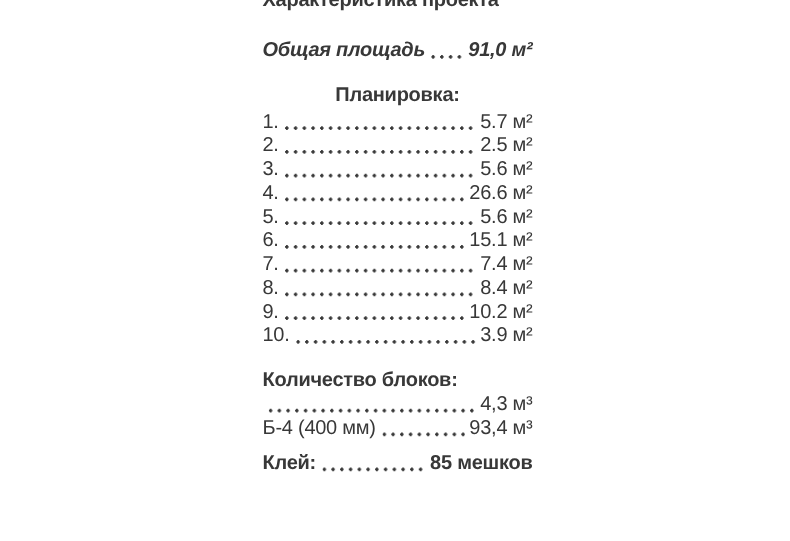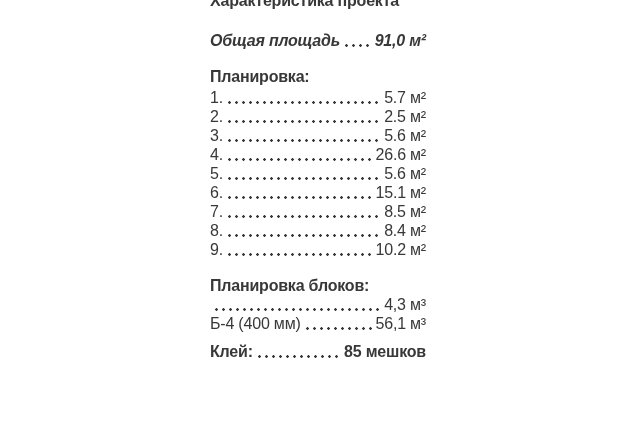--- a/index.html
+++ b/index.html
@@ -38,21 +38,21 @@
     height: 3px;
     margin: 0 3px 3px 5px;
     min-width: 8px;
     background-image: radial-gradient(circle at 1.5px 1.5px, #383838 1.15px, transparent 1.5px);
     background-size: 7px 3px;
     background-repeat: repeat-x;
     background-position: left bottom;
   }
   .title-row     { margin-top: 0; }
   .total-row     { margin-top: 21px; font-style: italic; }
-  .plan-heading  { margin-top: 17px; }
+  .plan-heading  { margin-top: 17px; justify-content: center; }
   .first-item    { margin-top: 2px; }
   .blocks-heading{ margin-top: 17px; }
   .glue-row      { margin-top: 9px; }
 </style>
 </head>
 <body>
 
 <div class="sheet">
 
   <div class="row bold title-row">
@@ -95,45 +95,50 @@
     <span class="val">5.6 м²</span>
   </div>
   <div class="row">
     <span class="lbl">6.</span>
     <span class="leader"></span>
     <span class="val">15.1 м²</span>
   </div>
   <div class="row">
     <span class="lbl">7.</span>
     <span class="leader"></span>
-    <span class="val">8.5 м²</span>
+    <span class="val">7.4 м²</span>
   </div>
   <div class="row">
     <span class="lbl">8.</span>
     <span class="leader"></span>
     <span class="val">8.4 м²</span>
   </div>
   <div class="row">
     <span class="lbl">9.</span>
     <span class="leader"></span>
     <span class="val">10.2 м²</span>
   </div>
+  <div class="row">
+    <span class="lbl">10.</span>
+    <span class="leader"></span>
+    <span class="val">3.9 м²</span>
+  </div>
 
   <div class="row bold blocks-heading">
-    <span class="lbl">Планировка блоков:</span>
+    <span class="lbl">Количество блоков:</span>
   </div>
 
   <div class="row">
     <span class="leader"></span>
     <span class="val">4,3 м³</span>
   </div>
   <div class="row">
     <span class="lbl">Б-4 (400 мм)</span>
     <span class="leader"></span>
-    <span class="val">56,1 м³</span>
+    <span class="val">93,4 м³</span>
   </div>
 
 
   <div class="row bold glue-row">
     <span class="lbl">Клей:</span>
     <span class="leader"></span>
     <span class="val">85 мешков</span>
   </div>
 
 </div>

